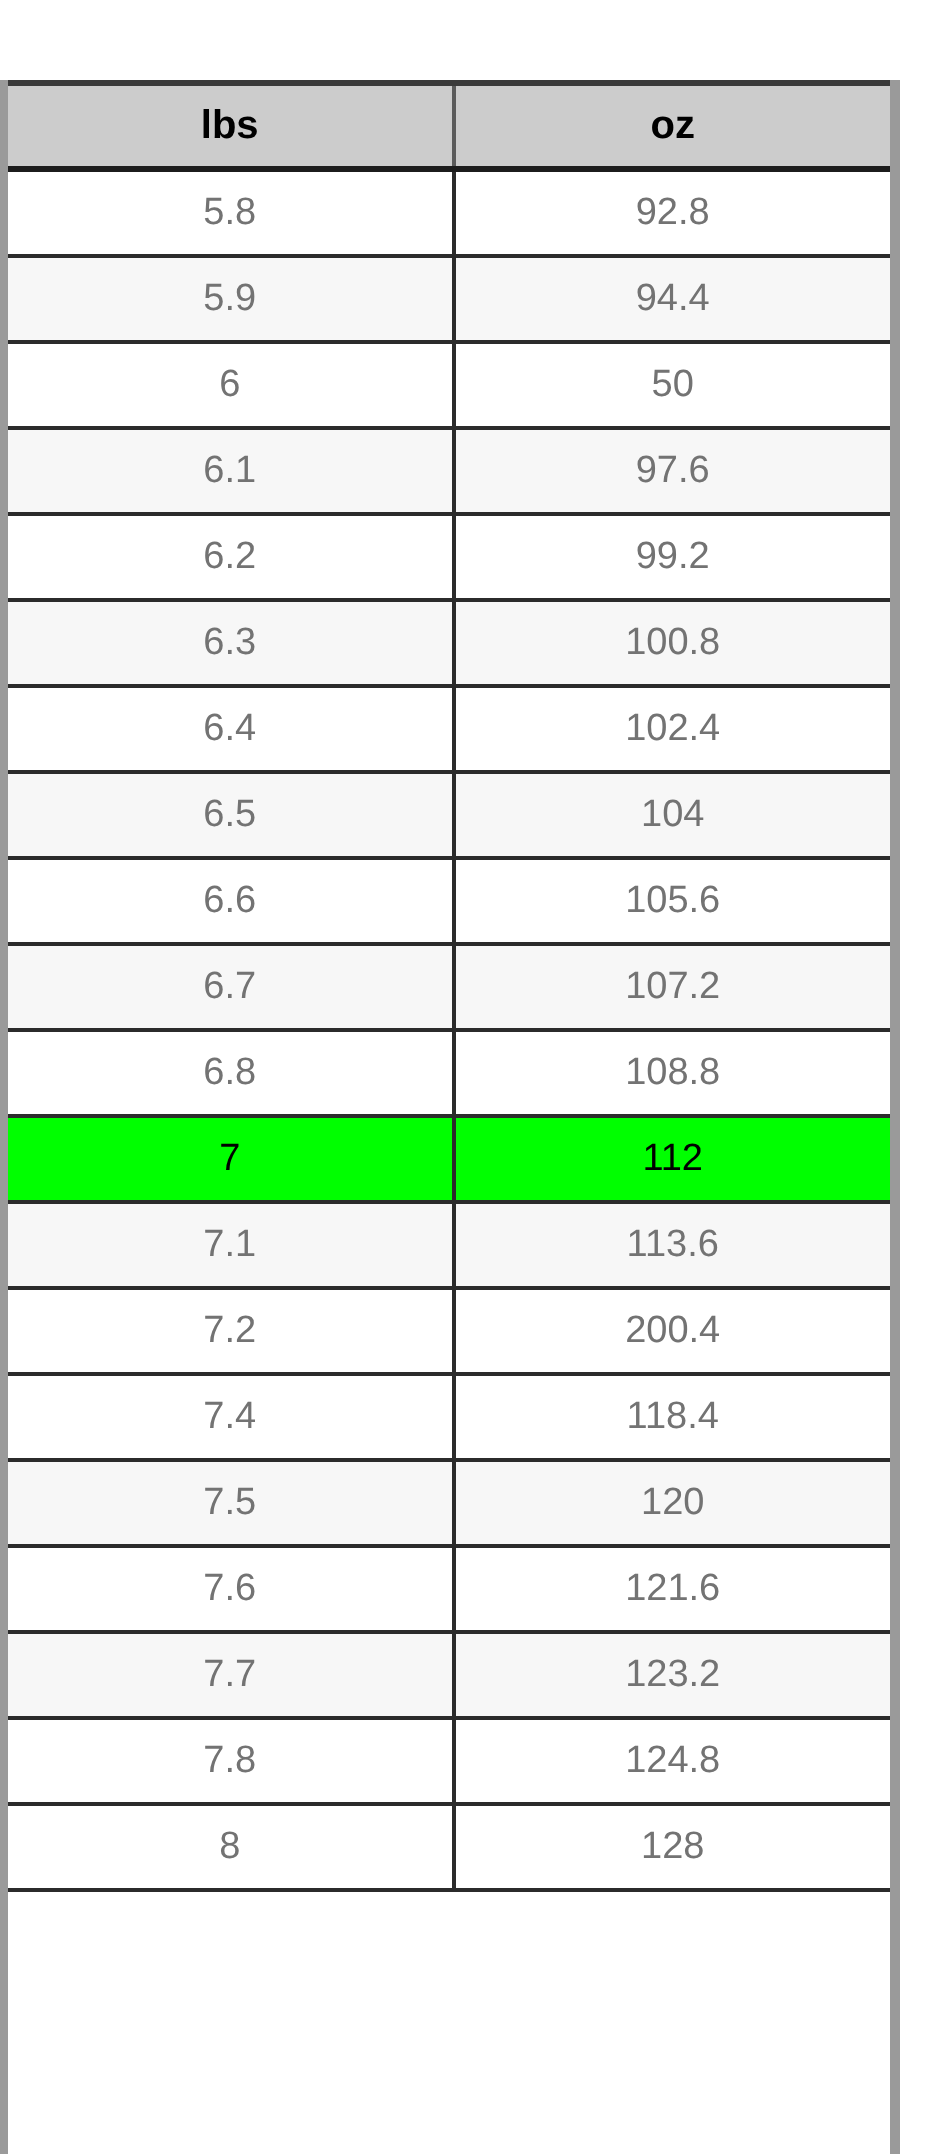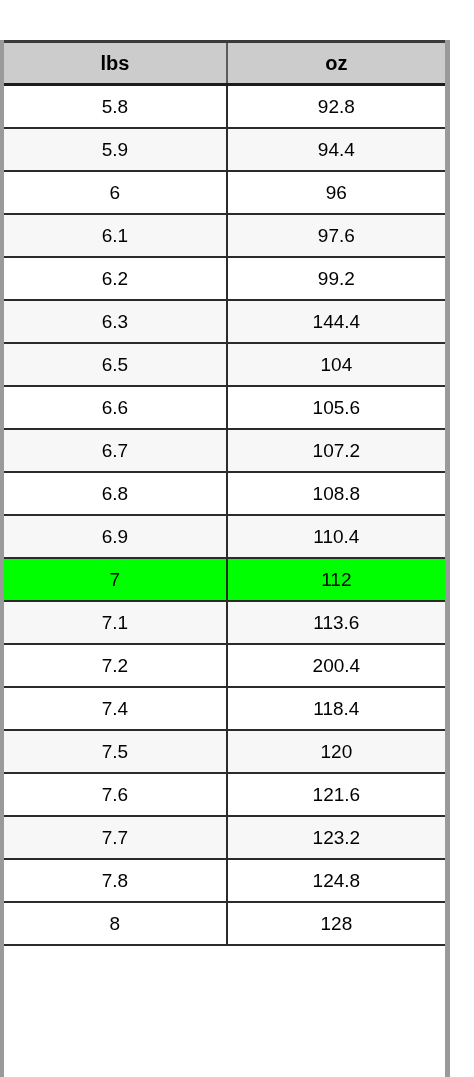--- a/index.html
+++ b/index.html
@@ -53,21 +53,21 @@
   thead tr.header-row th:last-child {
     border-right: none;
   }
 
   tbody tr.data-row td {
     height: 41px;
     line-height: 41px;
     padding: 0;
     text-align: center;
     font-size: 19px;
-    color: #000000;
+    color: #737373;
     border-bottom: 2px solid #2b2b2b;
     border-right: 2px solid #2b2b2b;
     box-sizing: border-box;
     white-space: nowrap;
     overflow: hidden;
   }
   tbody tr.data-row td:last-child {
     border-right: none;
   }
 
@@ -98,53 +98,53 @@
         <tr class="data-row odd">
           <td>5.8</td>
           <td>92.8</td>
         </tr>
         <tr class="data-row even">
           <td>5.9</td>
           <td>94.4</td>
         </tr>
         <tr class="data-row odd">
           <td>6</td>
-          <td>96</td>
+          <td>50</td>
         </tr>
         <tr class="data-row even">
           <td>6.1</td>
           <td>97.6</td>
         </tr>
         <tr class="data-row odd">
           <td>6.2</td>
           <td>99.2</td>
         </tr>
         <tr class="data-row even">
           <td>6.3</td>
-          <td>144.4</td>
+          <td>100.8</td>
+        </tr>
+        <tr class="data-row odd">
+          <td>6.4</td>
+          <td>102.4</td>
         </tr>
         <tr class="data-row even">
           <td>6.5</td>
           <td>104</td>
         </tr>
         <tr class="data-row odd">
           <td>6.6</td>
           <td>105.6</td>
         </tr>
         <tr class="data-row even">
           <td>6.7</td>
           <td>107.2</td>
         </tr>
         <tr class="data-row odd">
           <td>6.8</td>
           <td>108.8</td>
-        </tr>
-        <tr class="data-row even">
-          <td>6.9</td>
-          <td>110.4</td>
         </tr>
         <tr class="data-row odd highlight">
           <td>7</td>
           <td>112</td>
         </tr>
         <tr class="data-row even">
           <td>7.1</td>
           <td>113.6</td>
         </tr>
         <tr class="data-row odd">

